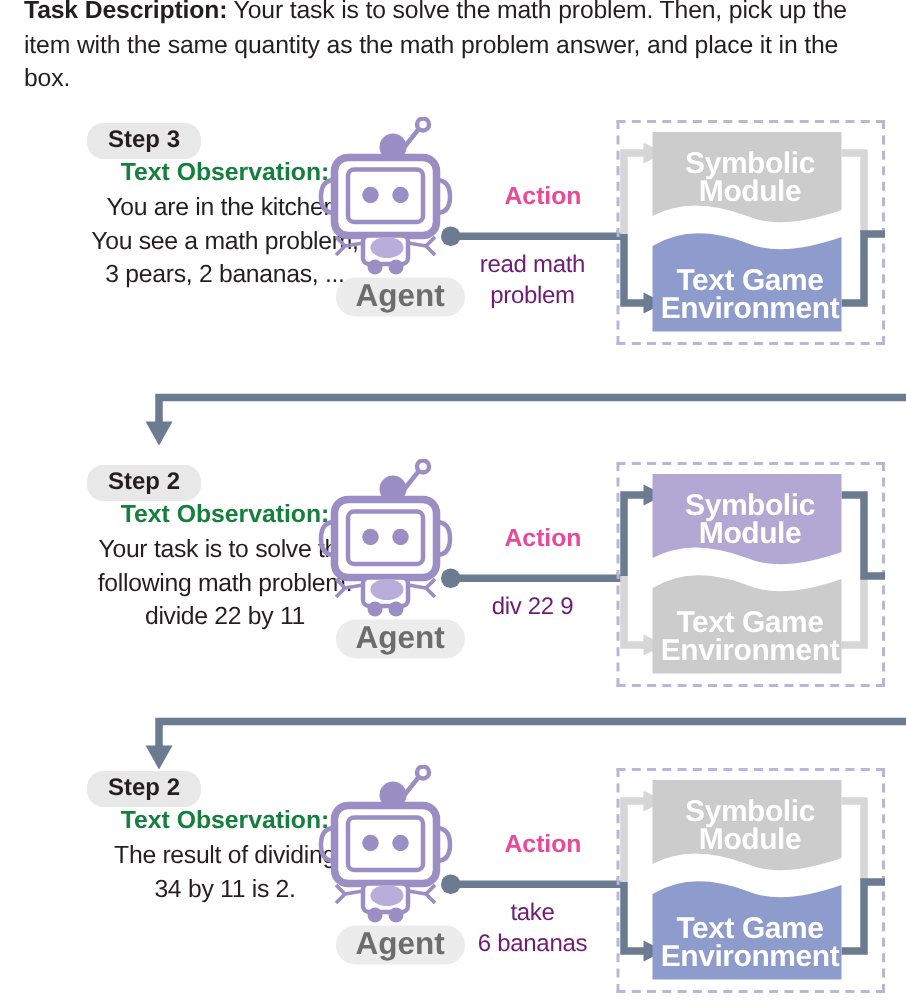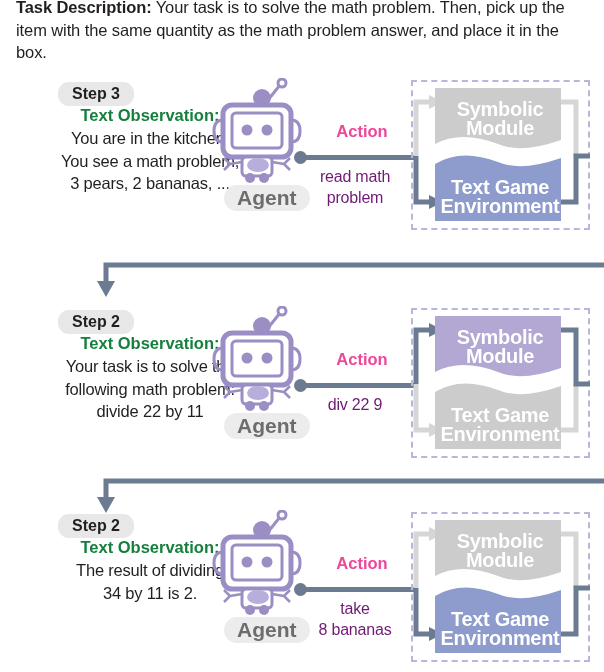--- a/index.html
+++ b/index.html
@@ -264,21 +264,21 @@
         <path d="M36,84 L24,86 M24,86 L18,80 M24,86 L18,92" stroke="#9b8ec4" stroke-width="2.5" fill="none"></path>
         <path d="M66,84 L78,86 M78,86 L84,80 M78,86 L84,92" stroke="#9b8ec4" stroke-width="2.5" fill="none"></path>
       </svg>
       <div class="agent-pill">Agent</div>
     </div>
 
     <div class="action-dot"></div>
     <div class="action-line"></div>
     <div class="action-label">Action</div>
     <div class="action-text" style="white-space:pre-line">take
-8 bananas</div>
+6 bananas</div>
 
     <div class="env">
       <div class="dashed"></div>
       <svg width="179" height="150" viewBox="0 0 179 150">
         <path d="M0,76 L-10,76" stroke="#6b7b92" stroke-width="5" fill="none"></path>
         <path d="M5,76 L5,22 L20,22" stroke="#d6d6d6" stroke-width="5" fill="none"></path>
         <polygon points="18,15 18,29 32,22" fill="#d6d6d6"></polygon>
         <path d="M5,76 L5,122 L20,122" stroke="#6b7b92" stroke-width="5" fill="none"></path>
         <polygon points="18,115 18,129 32,122" fill="#6b7b92"></polygon>
         <path d="M150,22 L165,22 L165,76" stroke="#d6d6d6" stroke-width="5" fill="none"></path>

